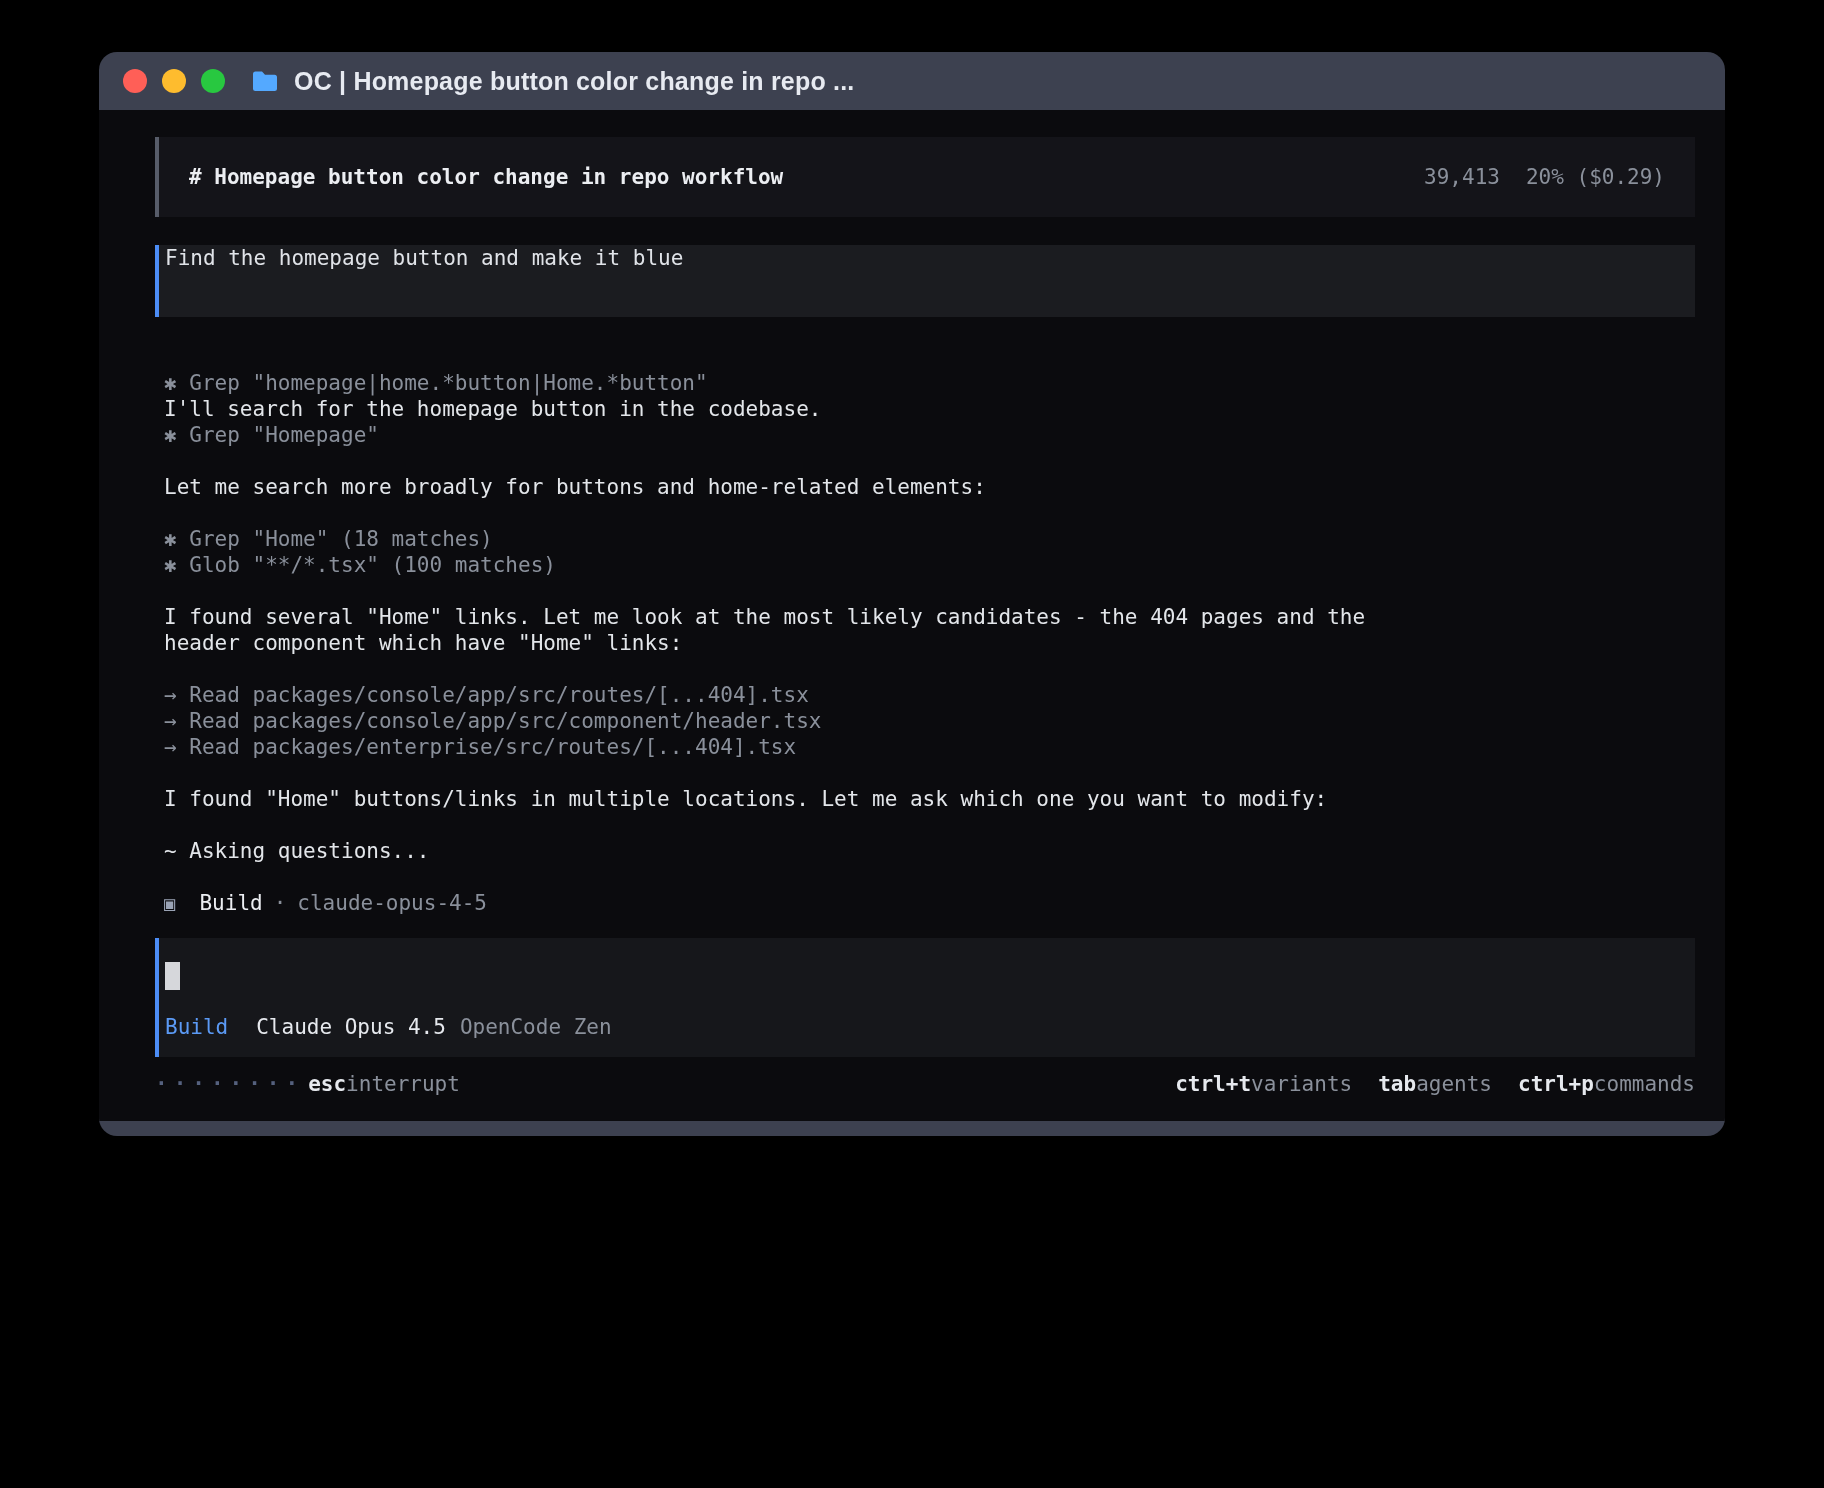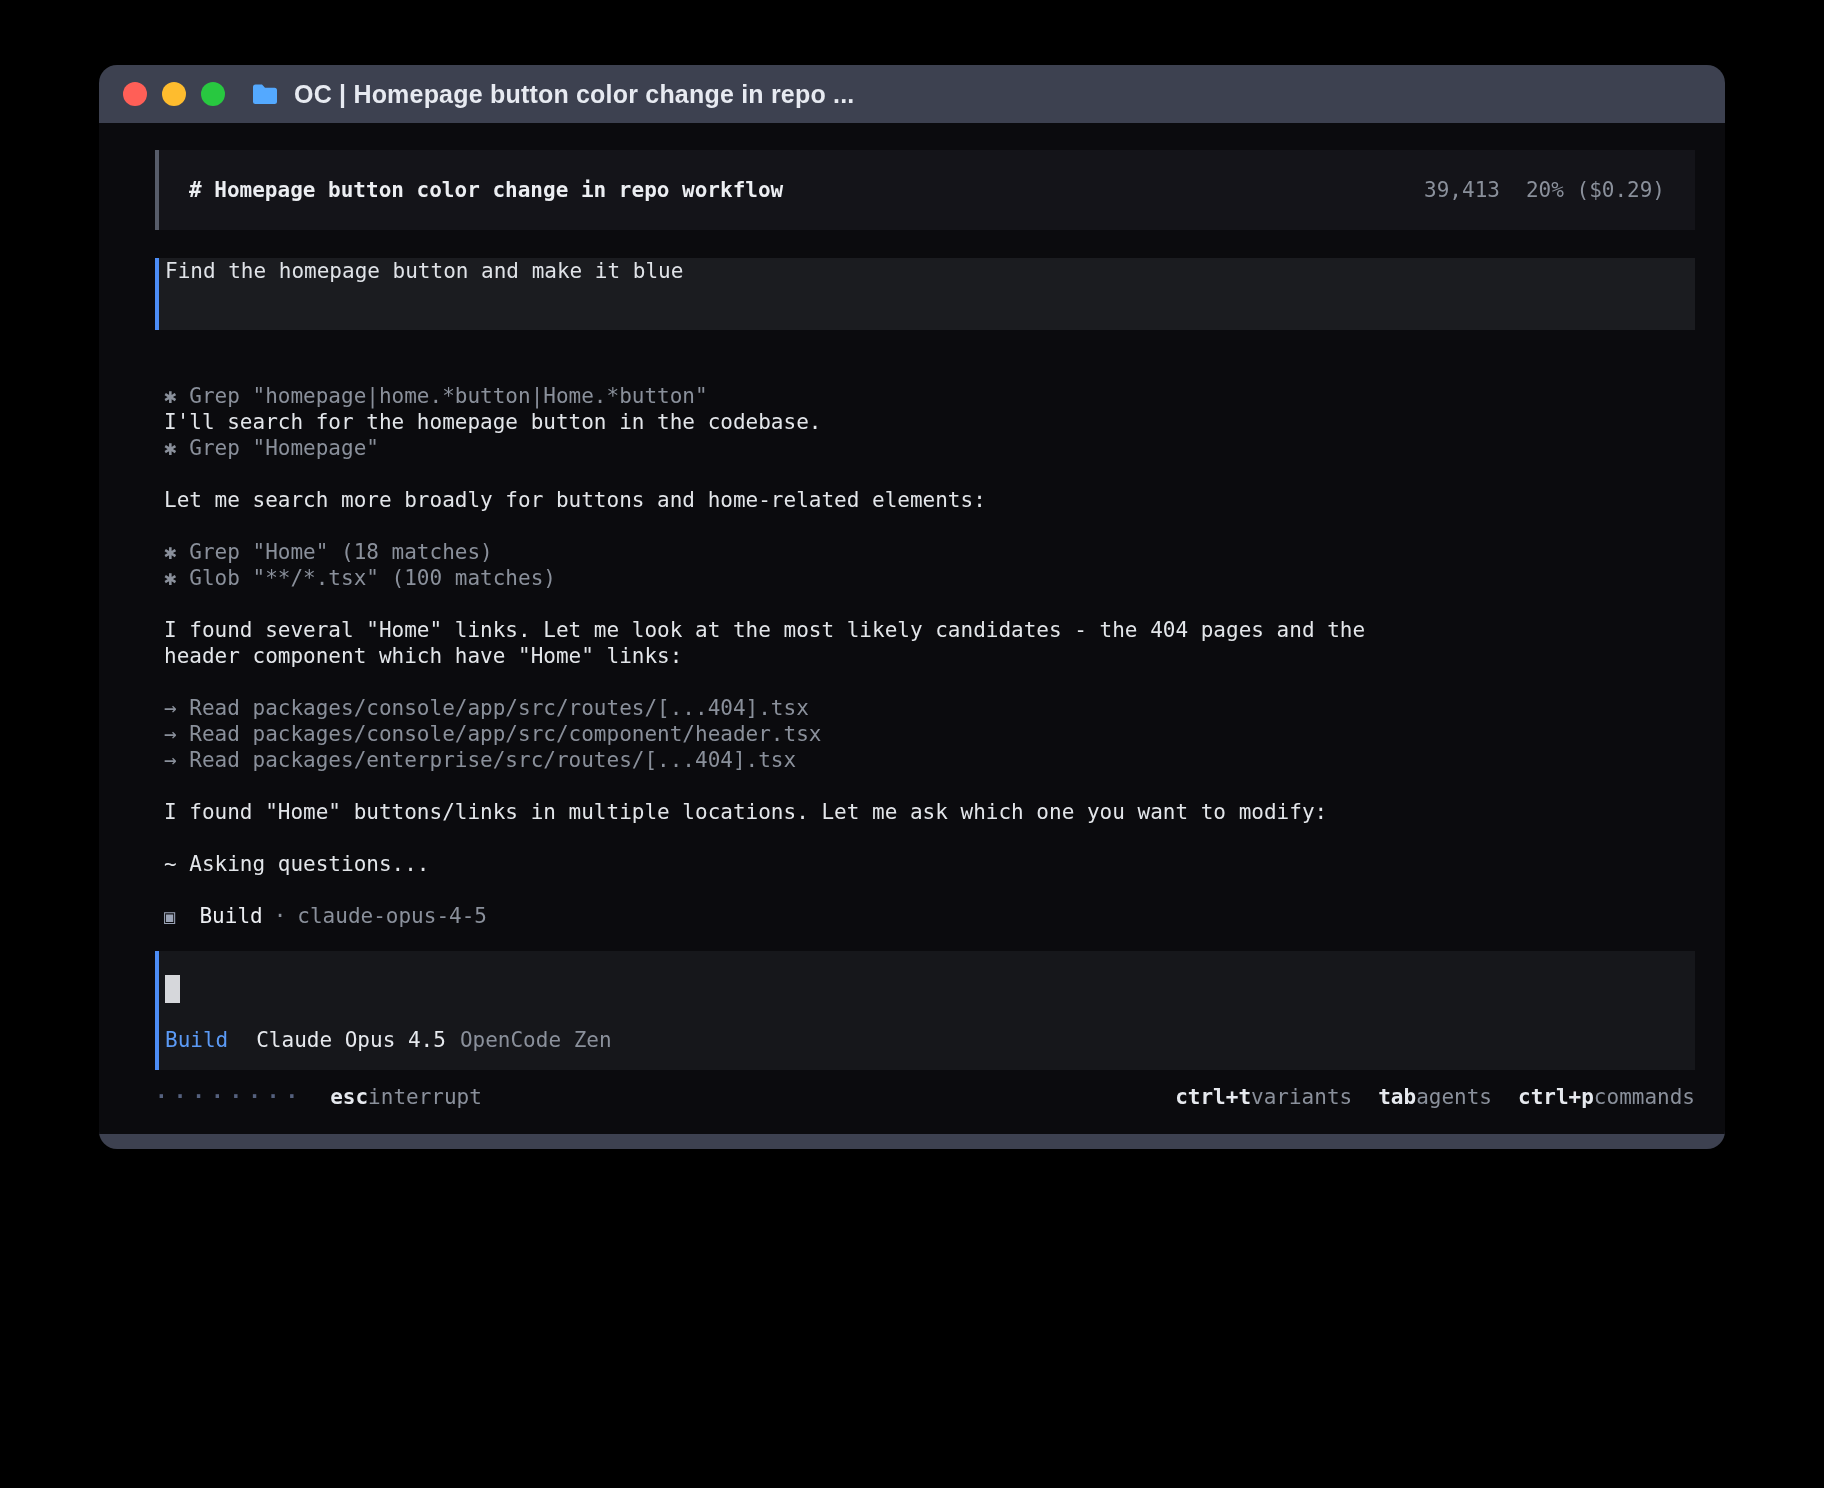--- a/index.html
+++ b/index.html
@@ -12,21 +12,21 @@
     --folder:#54a9ff;
   }
   *{box-sizing:border-box;}
   html,body{margin:0;padding:0;}
   body{
     width:1824px;height:1488px;background:var(--bg);
     overflow:hidden;position:relative;
     font-family:"DejaVu Sans Mono","Liberation Mono",monospace;
   }
   .window{
-    position:absolute;left:99px;top:65px;width:1626px;height:1084px;
+    position:absolute;left:99px;top:52px;width:1626px;height:1084px;
     background:var(--frame);border-radius:18px;overflow:hidden;
     display:flex;flex-direction:column;padding-bottom:28px;
     box-shadow:0 24px 70px rgba(0,0,0,.6);
   }
   .titlebar{
     flex:0 0 58px;display:flex;align-items:center;padding:0 20px 0 24px;
     font-family:"Liberation Sans","DejaVu Sans",sans-serif;
   }
   .lights{display:flex;gap:15px;margin-right:26px;}
   .light{width:24px;height:24px;border-radius:50%;}
@@ -78,21 +78,21 @@
   .crow .model{color:#e6e9ee;margin-left:28px;}
   .crow .provider{color:var(--dim);margin-left:14px;}
 
   .statusbar{
     margin-top:12px;height:30px;display:flex;align-items:center;justify-content:space-between;
     white-space:pre;
   }
   .sleft,.sright{display:flex;align-items:center;}
   .dots{color:var(--dots);letter-spacing:6px;font-weight:bold;}
   .key{color:#e6e9ee;font-weight:bold;}
-  .sleft .key{margin-left:26px;}
+  .sleft .key{margin-left:4px;}
   .slabel{color:var(--dim);}
   .sright .key{margin-left:26px;}
   .sright .key:first-child{margin-left:0;}
 </style>
 </head>
 <body>
 
 <div class="stage">
   <div class="window">
 

